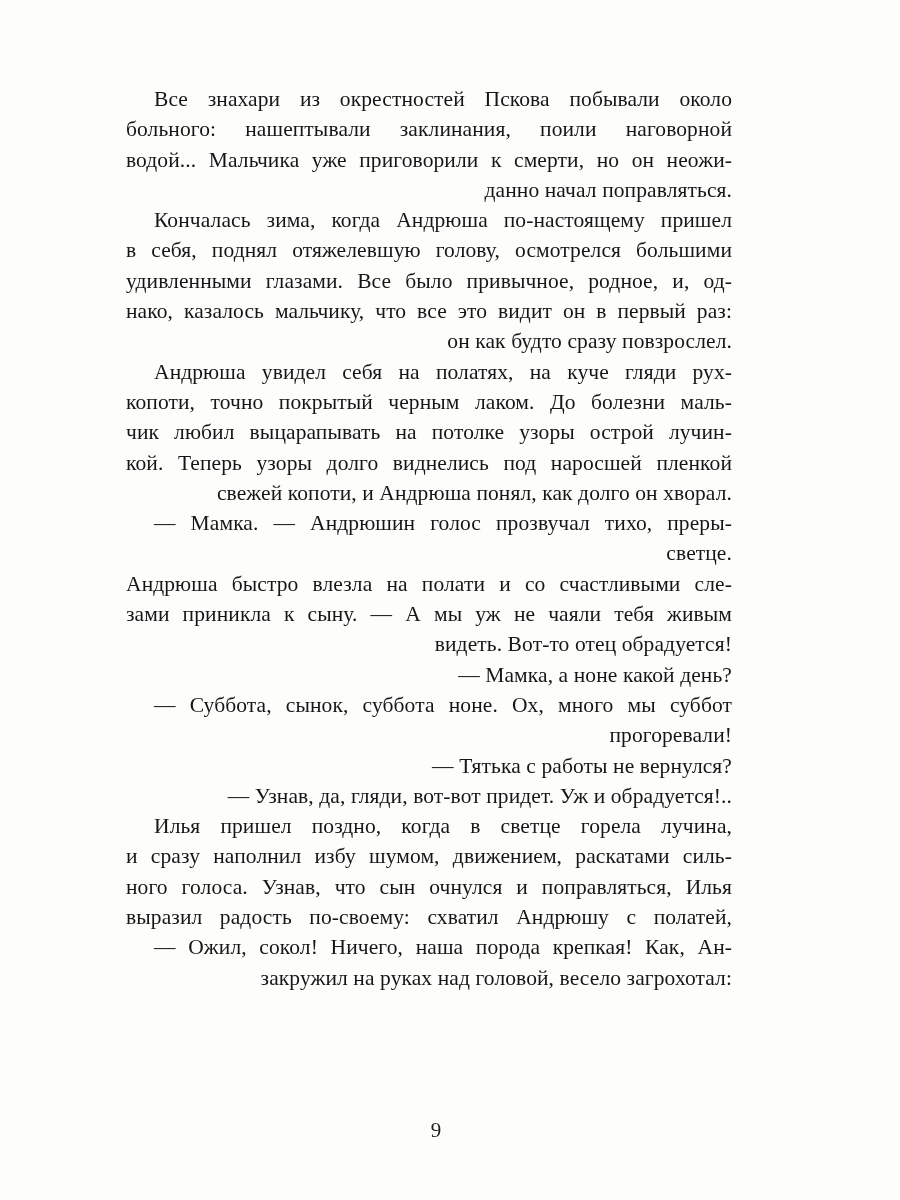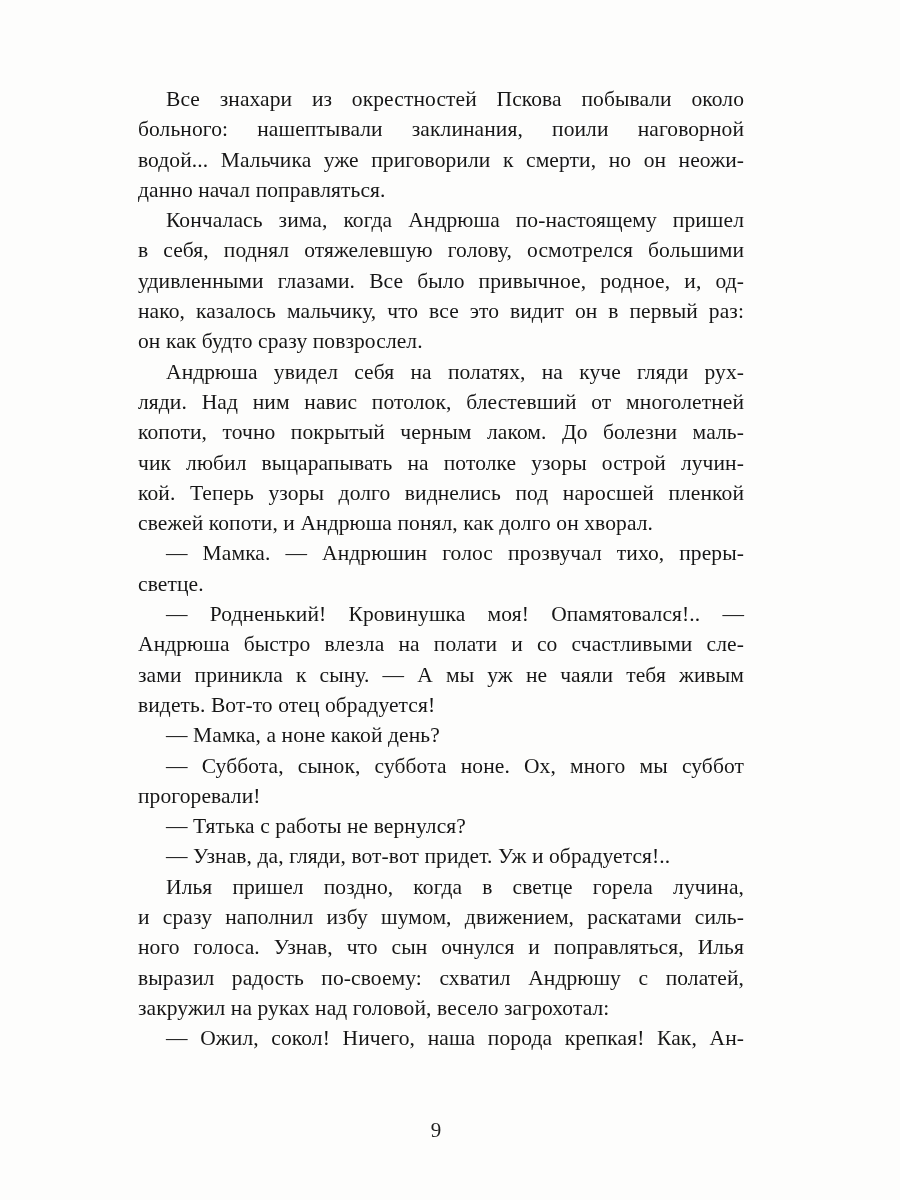--- a/index.html
+++ b/index.html
@@ -15,37 +15,37 @@
   .page {
     position: relative;
     width: 900px;
     height: 1200px;
     background: #fdfdfc;
     font-family: "Liberation Serif", "DejaVu Serif", serif;
     color: #161616;
   }
   .text-block {
     position: absolute;
-    left: 138px;
+    left: 126px;
     top: 84px;
     width: 606px;
   }
   .ln {
     font-size: 21.5px;
     line-height: 30.3px;
     text-align: justify;
     text-align-last: justify;
     -moz-text-align-last: justify;
     letter-spacing: 0.1px;
   }
   .ln.indent {
     text-indent: 28px;
   }
   .ln.last {
-    text-align: left;
+    text-align: right;
     text-align-last: auto;
     -moz-text-align-last: auto;
   }
   .page-number {
     position: absolute;
     top: 1116px;
     left: 133px;
     width: 606px;
     text-align: center;
     font-size: 21px;
@@ -61,37 +61,35 @@
       <div class="ln indent">Все знахари из окрестностей Пскова побывали около</div>
       <div class="ln">больного: нашептывали заклинания, поили наговорной</div>
       <div class="ln">водой... Мальчика уже приговорили к смерти, но он неожи-</div>
       <div class="ln last">данно начал поправляться.</div>
       <div class="ln indent">Кончалась зима, когда Андрюша по-настоящему пришел</div>
       <div class="ln">в себя, поднял отяжелевшую голову, осмотрелся большими</div>
       <div class="ln">удивленными глазами. Все было привычное, родное, и, од-</div>
       <div class="ln">нако, казалось мальчику, что все это видит он в первый раз:</div>
       <div class="ln last">он как будто сразу повзрослел.</div>
       <div class="ln indent">Андрюша увидел себя на полатях, на куче гляди рух-</div>
-      <div class="ln">ляди. Над ним навис потолок, блестевший от многолетней</div>
       <div class="ln">копоти, точно покрытый черным лаком. До болезни маль-</div>
       <div class="ln">чик любил выцарапывать на потолке узоры острой лучин-</div>
       <div class="ln">кой. Теперь узоры долго виднелись под наросшей пленкой</div>
       <div class="ln last">свежей копоти, и Андрюша понял, как долго он хворал.</div>
       <div class="ln indent">— Мамка. — Андрюшин голос прозвучал тихо, преры-</div>
       <div class="ln last">светце.</div>
-      <div class="ln indent">— Родненький! Кровинушка моя! Опамятовался!.. —</div>
       <div class="ln">Андрюша быстро влезла на полати и со счастливыми сле-</div>
       <div class="ln">зами приникла к сыну. — А мы уж не чаяли тебя живым</div>
       <div class="ln last">видеть. Вот-то отец обрадуется!</div>
       <div class="ln indent last">— Мамка, а ноне какой день?</div>
       <div class="ln indent">— Суббота, сынок, суббота ноне. Ох, много мы суббот</div>
       <div class="ln last">прогоревали!</div>
       <div class="ln indent last">— Тятька с работы не вернулся?</div>
       <div class="ln indent last">— Узнав, да, гляди, вот-вот придет. Уж и обрадуется!..</div>
       <div class="ln indent">Илья пришел поздно, когда в светце горела лучина,</div>
       <div class="ln">и сразу наполнил избу шумом, движением, раскатами силь-</div>
       <div class="ln">ного голоса. Узнав, что сын очнулся и поправляться, Илья</div>
       <div class="ln">выразил радость по-своему: схватил Андрюшу с полатей,</div>
+      <div class="ln indent">— Ожил, сокол! Ничего, наша порода крепкая! Как, Ан-</div>
       <div class="ln last">закружил на руках над головой, весело загрохотал:</div>
-      <div class="ln indent">— Ожил, сокол! Ничего, наша порода крепкая! Как, Ан-</div>
     </div>
   <div class="page-number">9</div>
 </div>
 
 </body></html>

